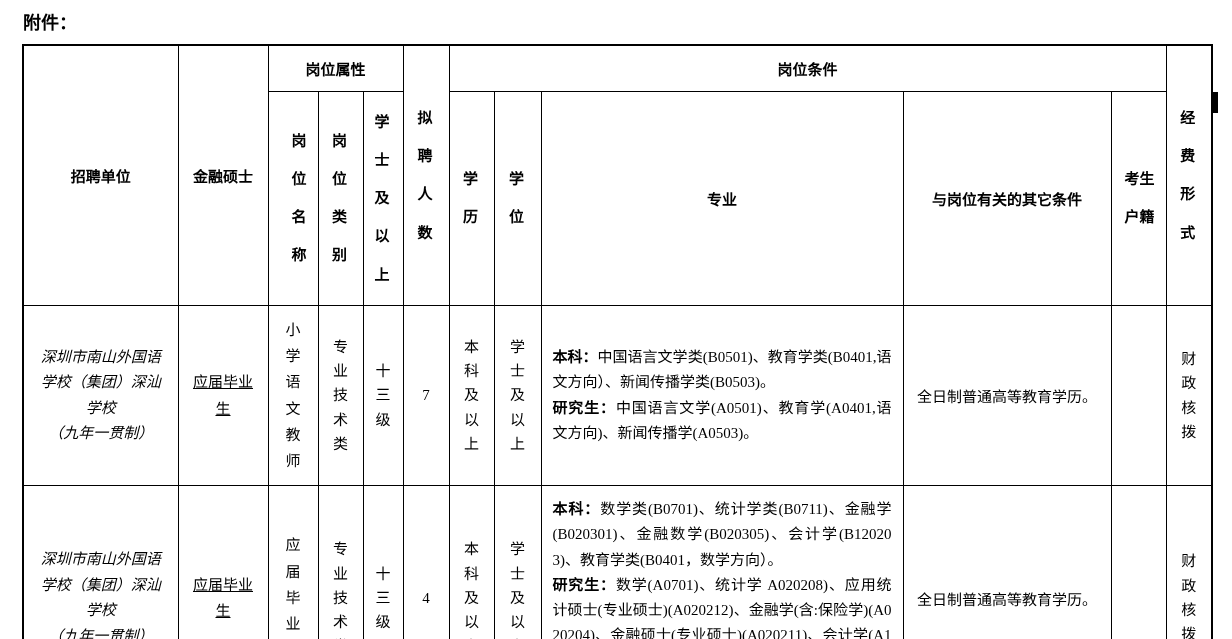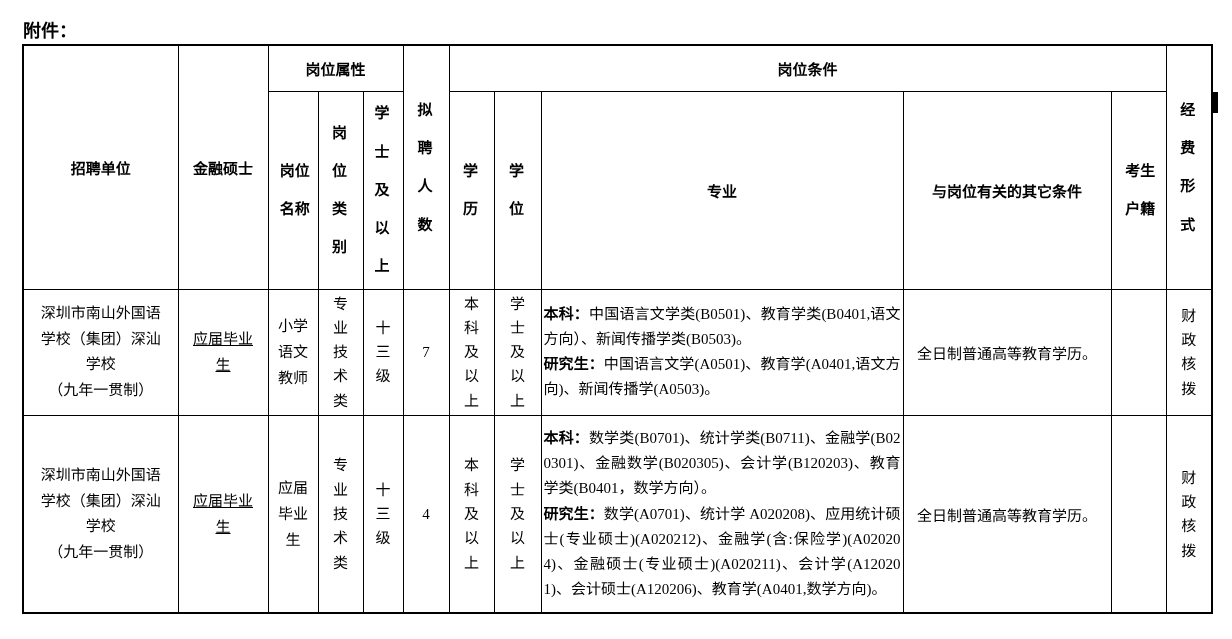--- a/index.html
+++ b/index.html
@@ -4,53 +4,53 @@
 <style>
   * { box-sizing: border-box; margin: 0; padding: 0; }
   html, body {
     width: 1232px; height: 639px;
     background: #ffffff;
     color: #000000;
     font-family: "Liberation Serif", "DejaVu Serif", serif;
   }
   .page { position: relative; width: 1232px; height: 639px; overflow: hidden; }
   .attachment {
-    position: absolute; left: 23px; top: 16px;
+    position: absolute; left: 23px; top: 8px;
     font-size: 18px; font-weight: bold;
   }
   table.grid {
     position: absolute; left: 22px; top: 44px;
     border-collapse: collapse;
     table-layout: fixed;
     width: 1189px;
     border: 2px solid #000;
     font-size: 15px;
   }
   table.grid th, table.grid td {
     border: 1px solid #000;
     text-align: center;
     vertical-align: middle;
-    padding: 2px;
+    padding: 11px;
     overflow: hidden;
   }
   table.grid th { font-weight: bold; }
   tr.hr1 { height: 46px; }
   tr.hr2 { height: 198px; }
   tr.dr1 { height: 122px; }
   tr.dr2 { height: 198px; }
 
   
   .v  { display: inline-block; width: 1.15em; word-break: break-all; line-height: 2.55; text-align: left; }
   .vd { display: inline-block; width: 1.15em; word-break: break-all; line-height: 1.62; text-align: center; }
   
   .w2  { display: inline-block; max-width: 2.25em; word-break: break-all; line-height: 2.55; text-align: right; }
   .w2d { display: inline-block; max-width: 2.25em; word-break: break-all; line-height: 1.75; }
   .w4d { display: inline-block; max-width: 4.35em; word-break: break-all; line-height: 1.75; text-align: center; text-decoration: underline; }
 
-  td.unit-cell { line-height: 1.7; }
+  td.unit-cell { line-height: 1.7; font-style: italic; }
   .unit-span { display: inline-block; max-width: 8.45em; text-align: center; }
   td.major {
     text-align: left;
     vertical-align: middle;
     padding: 4px 9px;
   }
   td.major p {
     text-align: justify;
     text-justify: inter-character;
     line-height: 1.68;

